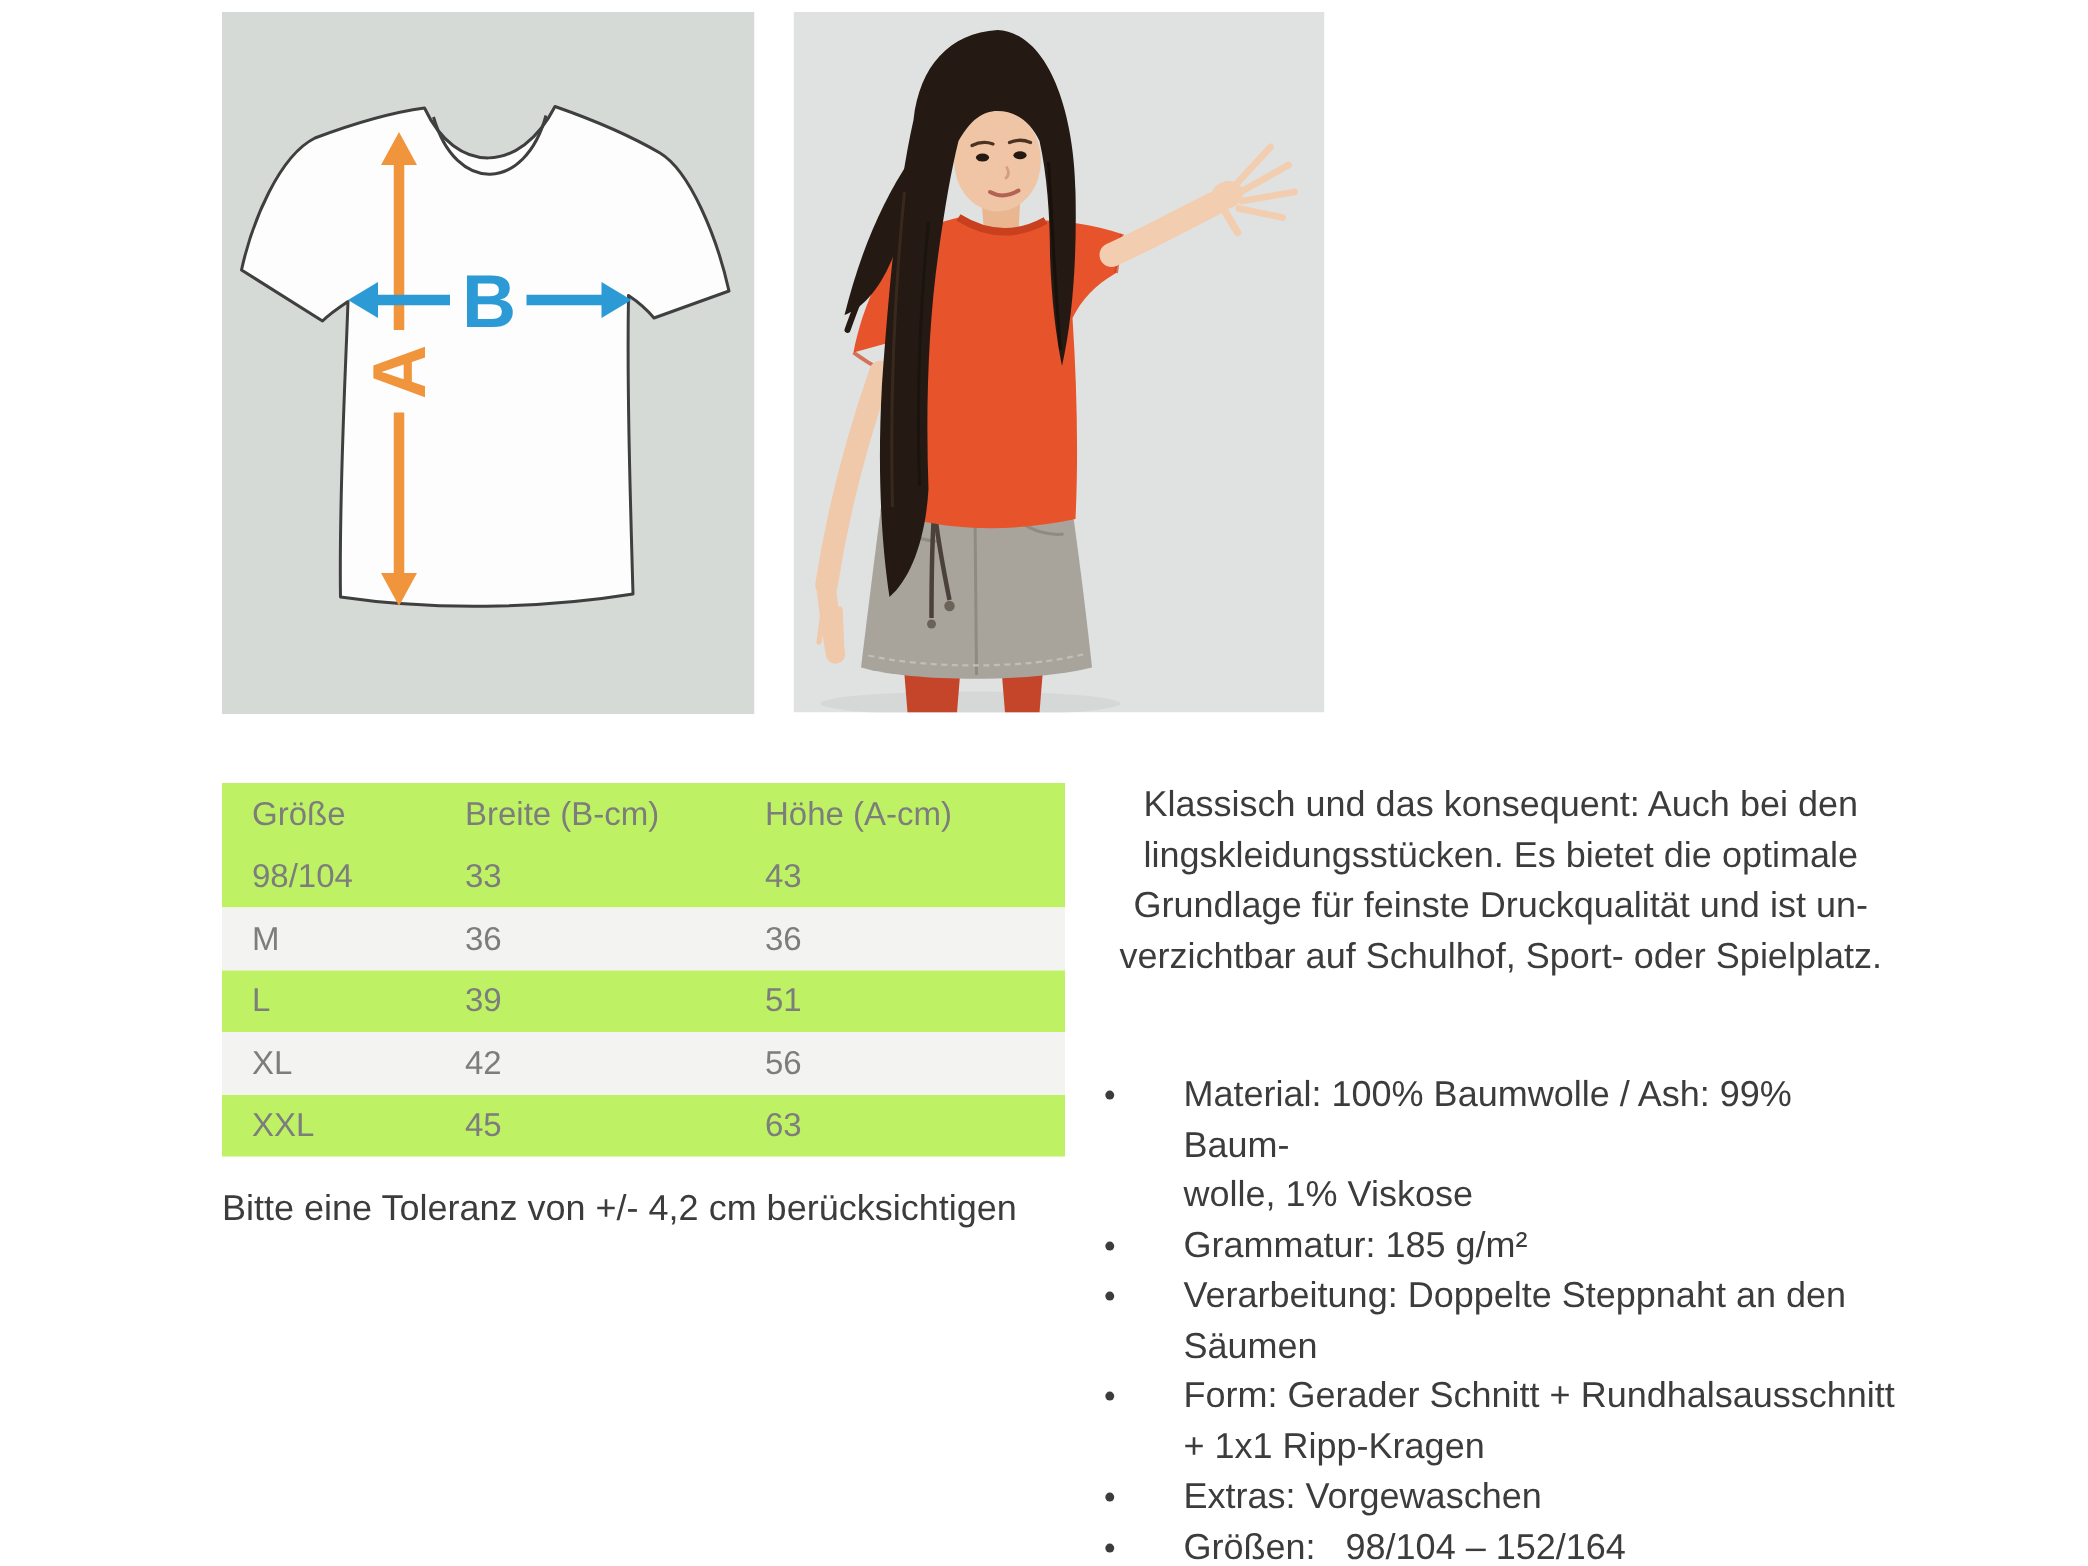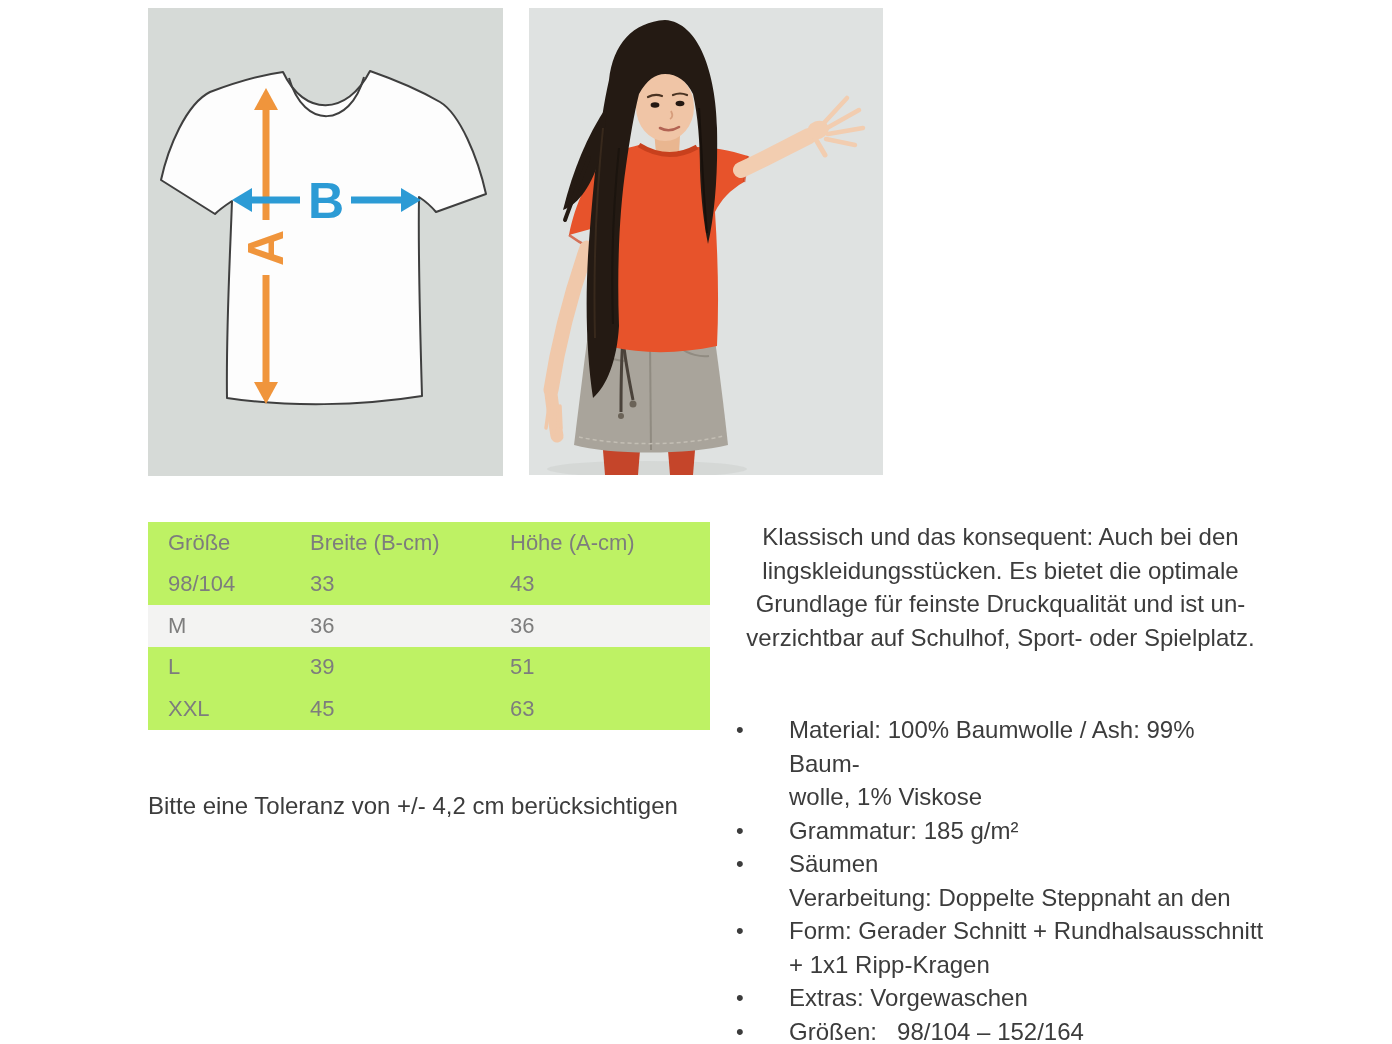--- a/index.html
+++ b/index.html
@@ -184,20 +184,25 @@
   <div class="trow r-light">
     <div class="tcell">M</div>
     <div class="tcell">36</div>
     <div class="tcell">36</div>
   </div>
   <div class="trow r-dark">
     <div class="tcell">L</div>
     <div class="tcell">39</div>
     <div class="tcell">51</div>
   </div>
+  <div class="trow r-light">
+    <div class="tcell">XL</div>
+    <div class="tcell">42</div>
+    <div class="tcell">56</div>
+  </div>
   <div class="trow r-dark">
     <div class="tcell">XXL</div>
     <div class="tcell">45</div>
     <div class="tcell">63</div>
   </div>
 </div>
 
 <div class="tolerance">Bitte eine Toleranz von +/- 4,2 cm berücksichtigen</div>
 
 <div class="details">
@@ -217,22 +222,22 @@
     </div>
     <div class="bullet-row">
       <span class="dot">•</span>
       <div class="btext">
         <div class="bline">Grammatur: 185 g/m²</div>
       </div>
     </div>
     <div class="bullet-row">
       <span class="dot">•</span>
       <div class="btext">
+        <div class="bline">Verarbeitung: Doppelte Steppnaht an den</div>
         <div class="bline">Säumen</div>
-        <div class="bline">Verarbeitung: Doppelte Steppnaht an den</div>
       </div>
     </div>
     <div class="bullet-row">
       <span class="dot">•</span>
       <div class="btext">
         <div class="bline">Form: Gerader Schnitt + Rundhalsausschnitt</div>
         <div class="bline">+ 1x1 Ripp-Kragen</div>
       </div>
     </div>
     <div class="bullet-row">

